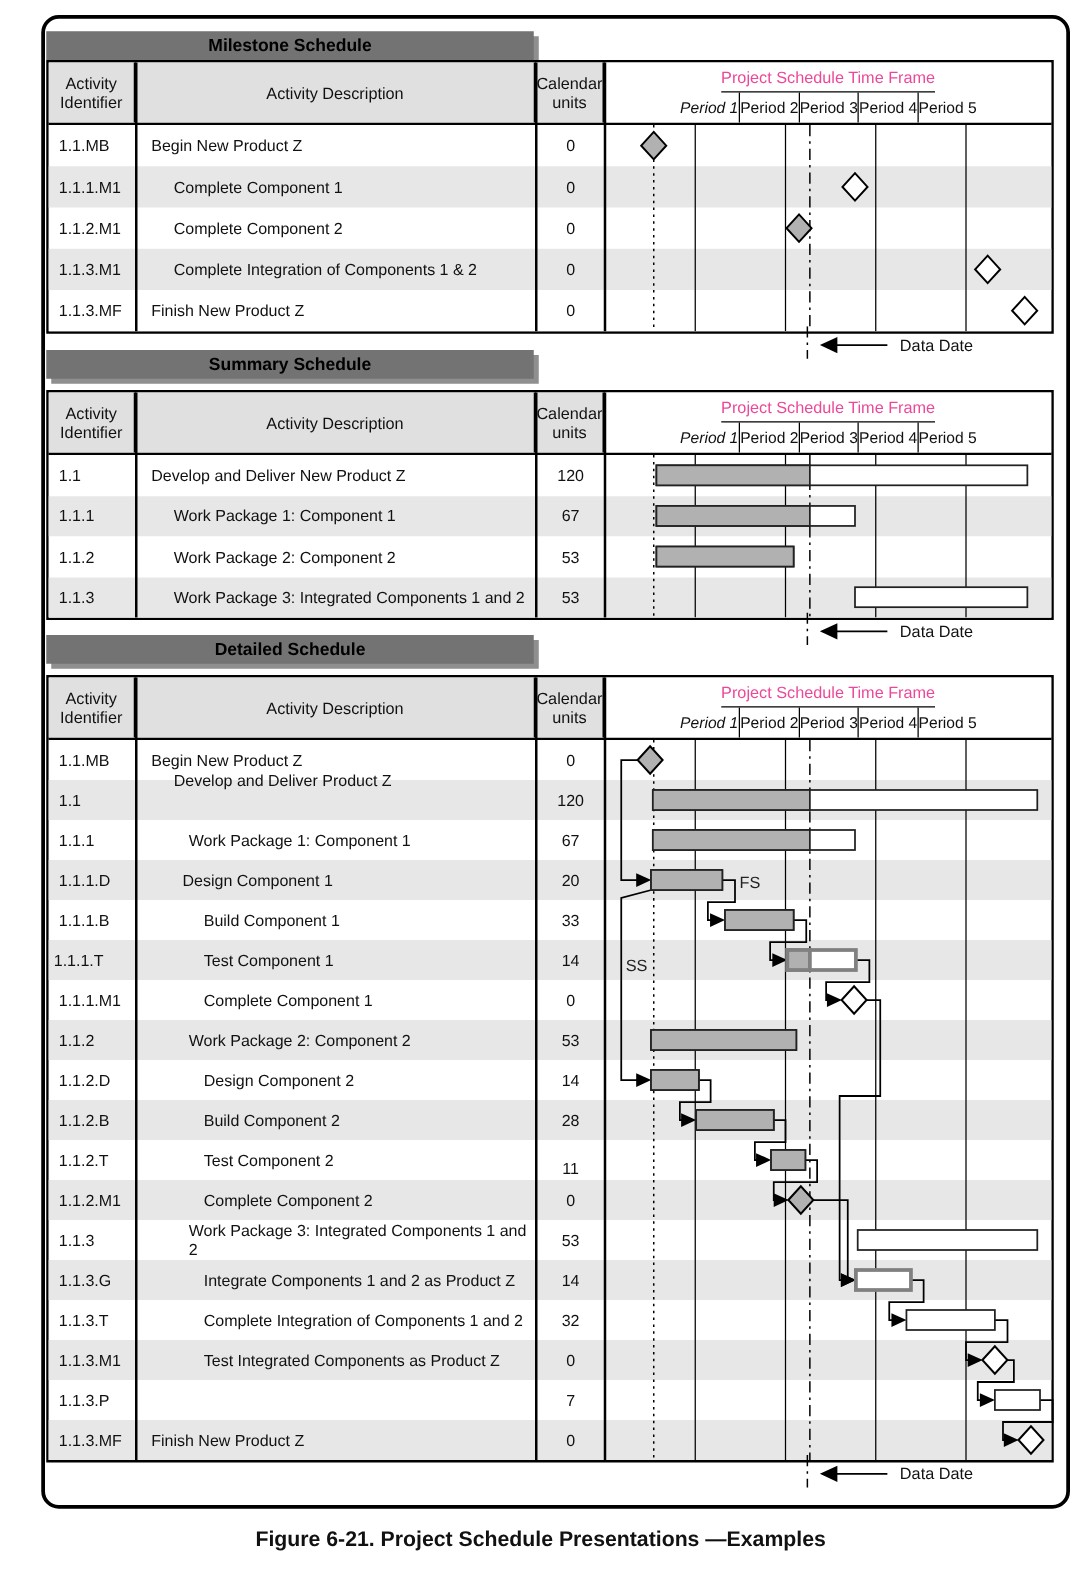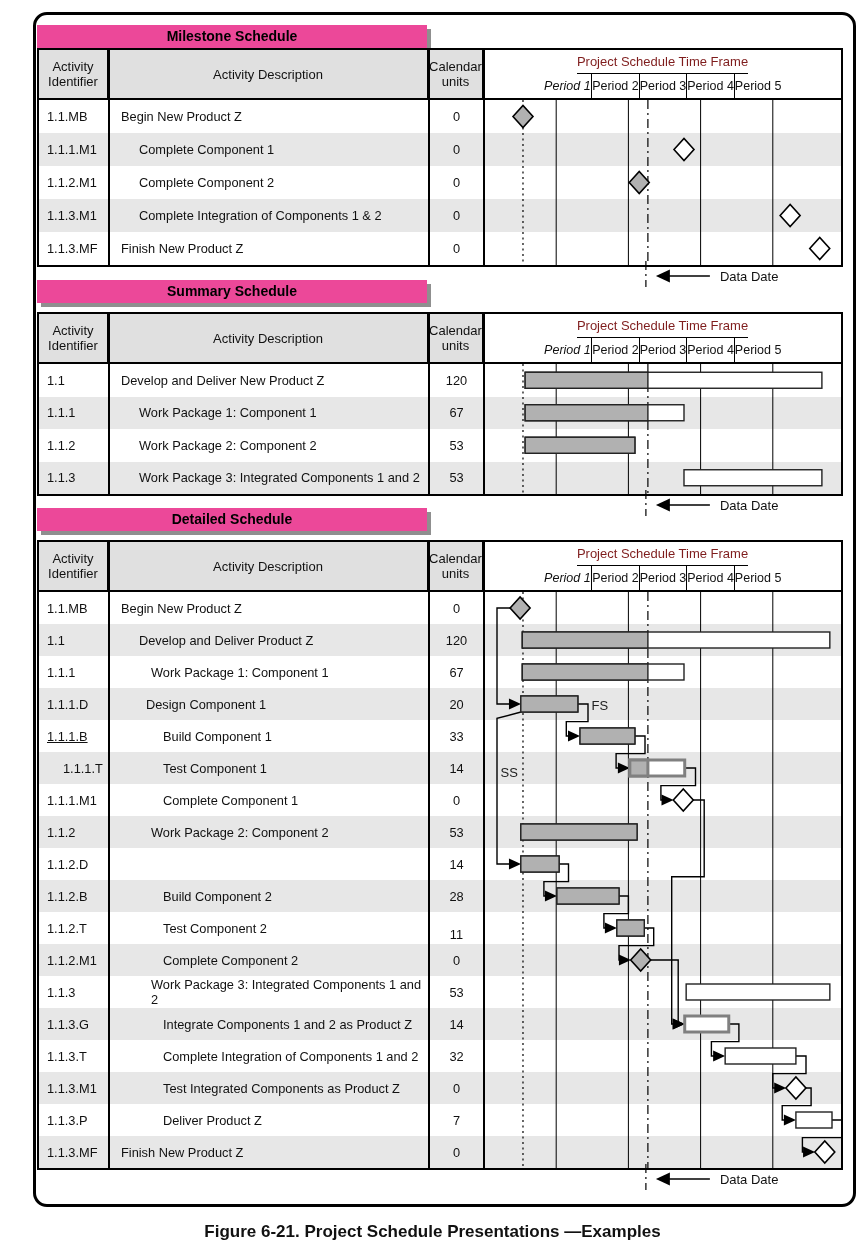--- a/index.html
+++ b/index.html
@@ -1,29 +1,29 @@
 <!DOCTYPE html>
 <html><head>
 <meta charset="utf-8">
 <style>
   html,body{margin:0;padding:0;background:#fff;font-family:"Liberation Sans",sans-serif;}
   #canvas{position:relative;width:865px;height:1256px;background:#fff;overflow:hidden;}
   #figure{position:absolute;left:33px;top:12px;width:817px;height:1189px;
           border:3px solid #000;border-radius:14px;background:#fff;}
   .sched{position:absolute;left:1px;width:806px;}
-  .titlebar{position:absolute;left:0;width:390px;height:23px;background:#ec4899;
+  .titlebar{position:absolute;left:0;width:390px;height:23px;background:#737373;
             box-shadow:4px 4px 0 #8f8f8f;text-align:center;font-weight:bold;
             font-size:14px;line-height:23px;color:#000;}
   .tbl{position:absolute;left:0;width:806px;border:2px solid #000;box-sizing:border-box;background:#fff;}
   .thead{position:relative;height:48px;border-bottom:2px solid #000;display:grid;
          grid-template-columns:70px 320px 55px 1fr;}
   .th{background:#e0e0e0;border-right:2px solid #000;display:flex;flex-direction:column;
       align-items:center;justify-content:center;font-size:13px;line-height:15px;color:#111;}
   .th-gantt{background:#fff;display:flex;flex-direction:column;}
-  .tf{height:23px;line-height:23px;text-align:right;font-size:13px;border-bottom:1px solid #000;color:#7f1d1d;}
+  .tf{height:23px;line-height:23px;text-align:right;font-size:13px;border-bottom:1px solid #000;color:#ec4899;}
   .periods{flex:1;display:grid;grid-template-columns:repeat(5,1fr);}
   .periods span{display:block;text-align:center;font-size:12.5px;line-height:24px;
                 border-left:1px solid #000;color:#111;}
   .periods span:first-child{border-left:none;font-style:italic;}
   .tbody{position:relative;background:#fff;}
   .stripe{position:absolute;left:0;width:802px;background:#e7e7e7;}
   .colsep{position:absolute;top:0;width:2px;background:#000;height:100%;}
   .cell{position:absolute;font-size:12.8px;color:#111;display:flex;align-items:center;box-sizing:border-box;}
   .annot{position:absolute;left:445px;width:361px;height:34px;}
   #caption{position:absolute;left:0;top:1222px;width:865px;text-align:center;
@@ -212,41 +212,42 @@
             <div class="stripe" style="top: 224px; height: 32px;"></div>
             <div class="stripe" style="top: 288px; height: 32px;"></div>
             <div class="stripe" style="top: 352px; height: 32px;"></div>
             <div class="stripe" style="top: 416px; height: 32px;"></div>
             <div class="stripe" style="top: 480px; height: 32px;"></div>
             <div class="stripe" style="top: 544px; height: 32px;"></div>
             <div class="cell" style="top: 0px; height: 32px; left: 0px; width: 70px; padding-left: 8px;">1.1.MB</div>
             <div class="cell" style="top: 0px; height: 32px; left: 70px; width: 320px; padding-left: 12px;">Begin New Product Z</div>
             <div class="cell" style="top: 0px; height: 32px; left: 390px; width: 55px; justify-content: center;">0</div>
             <div class="cell" style="top: 32px; height: 32px; left: 0px; width: 70px; padding-left: 8px;">1.1</div>
-            <div class="cell" style="top: 32px; height: 32px; left: 70px; width: 320px; padding-left: 30px; border-radius: 15px;">Develop and Deliver Product Z</div>
+            <div class="cell" style="top: 16px; height: 32px; left: 70px; width: 320px; padding-left: 30px; border-radius: 15px;">Develop and Deliver Product Z</div>
             <div class="cell" style="top: 32px; height: 32px; left: 390px; width: 55px; justify-content: center;">120</div>
             <div class="cell" style="top: 64px; height: 32px; left: 0px; width: 70px; padding-left: 8px;">1.1.1</div>
             <div class="cell" style="top: 64px; height: 32px; left: 70px; width: 320px; padding-left: 42px;">Work Package 1: Component 1</div>
             <div class="cell" style="top: 64px; height: 32px; left: 390px; width: 55px; justify-content: center;">67</div>
             <div class="cell" style="top: 96px; height: 32px; left: 0px; width: 70px; padding-left: 8px;">1.1.1.D</div>
             <div class="cell" style="top: 96px; height: 32px; left: 70px; width: 320px; padding-left: 37px;">Design Component 1</div>
             <div class="cell" style="top: 96px; height: 32px; left: 390px; width: 55px; justify-content: center;">20</div>
-            <div class="cell" style="top: 128px; height: 32px; left: 0px; width: 48px; padding-left: 8px; text-decoration: underline;">1.1.1.B</div>
+            <div class="cell" style="top: 128px; height: 32px; left: 0px; width: 48px; padding-left: 8px;">1.1.1.B</div>
             <div class="cell" style="top: 128px; height: 32px; left: 70px; width: 320px; padding-left: 54px;">Build Component 1</div>
             <div class="cell" style="top: 128px; height: 32px; left: 390px; width: 55px; justify-content: center;">33</div>
-            <div class="cell" style="top: 160px; height: 32px; left: 0px; width: 76px; padding-left: 24px;">1.1.1.T</div>
+            <div class="cell" style="top: 160px; height: 32px; left: 0px; width: 76px; padding-left: 4px;">1.1.1.T</div>
             <div class="cell" style="top: 160px; height: 32px; left: 70px; width: 320px; padding-left: 54px;">Test Component 1</div>
             <div class="cell" style="top: 160px; height: 32px; left: 390px; width: 55px; justify-content: center;">14</div>
             <div class="cell" style="top: 192px; height: 32px; left: 0px; width: 70px; padding-left: 8px;">1.1.1.M1</div>
             <div class="cell" style="top: 192px; height: 32px; left: 70px; width: 320px; padding-left: 54px;">Complete Component 1</div>
             <div class="cell" style="top: 192px; height: 32px; left: 390px; width: 55px; justify-content: center;">0</div>
             <div class="cell" style="top: 224px; height: 32px; left: 0px; width: 70px; padding-left: 8px;">1.1.2</div>
             <div class="cell" style="top: 224px; height: 32px; left: 70px; width: 320px; padding-left: 42px;">Work Package 2: Component 2</div>
             <div class="cell" style="top: 224px; height: 32px; left: 390px; width: 55px; justify-content: center;">53</div>
             <div class="cell" style="top: 256px; height: 32px; left: 0px; width: 70px; padding-left: 8px;">1.1.2.D</div>
+            <div class="cell" style="top: 256px; height: 32px; left: 70px; width: 320px; padding-left: 54px;">Design Component 2</div>
             <div class="cell" style="top: 256px; height: 32px; left: 390px; width: 55px; justify-content: center;">14</div>
             <div class="cell" style="top: 288px; height: 32px; left: 0px; width: 70px; padding-left: 8px;">1.1.2.B</div>
             <div class="cell" style="top: 288px; height: 32px; left: 70px; width: 320px; padding-left: 54px;">Build Component 2</div>
             <div class="cell" style="top: 288px; height: 32px; left: 390px; width: 55px; justify-content: center;">28</div>
             <div class="cell" style="top: 320px; height: 32px; left: 0px; width: 70px; padding-left: 8px;">1.1.2.T</div>
             <div class="cell" style="top: 320px; height: 32px; left: 70px; width: 292px; padding-left: 54px;">Test Component 2</div>
             <div class="cell" style="top: 320px; height: 44px; left: 390px; width: 55px; justify-content: center;">11</div>
             <div class="cell" style="top: 352px; height: 32px; left: 0px; width: 70px; padding-left: 8px;">1.1.2.M1</div>
             <div class="cell" style="top: 352px; height: 32px; left: 70px; width: 320px; padding-left: 54px;">Complete Component 2</div>
             <div class="cell" style="top: 352px; height: 32px; left: 390px; width: 55px; justify-content: center;">0</div>
@@ -256,21 +257,20 @@
             <div class="cell" style="top: 416px; height: 32px; left: 0px; width: 70px; padding-left: 8px;">1.1.3.G</div>
             <div class="cell" style="top: 416px; height: 32px; left: 70px; width: 320px; padding-left: 54px;">Integrate Components 1 and 2 as Product Z</div>
             <div class="cell" style="top: 416px; height: 32px; left: 390px; width: 55px; justify-content: center;">14</div>
             <div class="cell" style="top: 448px; height: 32px; left: 0px; width: 70px; padding-left: 8px;">1.1.3.T</div>
             <div class="cell" style="top: 448px; height: 32px; left: 70px; width: 320px; padding-left: 54px;">Complete Integration of Components 1 and 2</div>
             <div class="cell" style="top: 448px; height: 32px; left: 390px; width: 55px; justify-content: center;">32</div>
             <div class="cell" style="top: 480px; height: 32px; left: 0px; width: 70px; padding-left: 8px;">1.1.3.M1</div>
             <div class="cell" style="top: 480px; height: 32px; left: 70px; width: 320px; padding-left: 54px;">Test Integrated Components as Product Z</div>
             <div class="cell" style="top: 480px; height: 32px; left: 390px; width: 55px; justify-content: center;">0</div>
             <div class="cell" style="top: 512px; height: 32px; left: 0px; width: 70px; padding-left: 8px;">1.1.3.P</div>
-            <div class="cell" style="top: 512px; height: 32px; left: 70px; width: 320px; padding-left: 54px;">Deliver Product Z</div>
             <div class="cell" style="top: 512px; height: 32px; left: 390px; width: 55px; justify-content: center;">7</div>
             <div class="cell" style="top: 544px; height: 32px; left: 0px; width: 70px; padding-left: 8px;">1.1.3.MF</div>
             <div class="cell" style="top: 544px; height: 32px; left: 70px; width: 320px; padding-left: 12px;">Finish New Product Z</div>
             <div class="cell" style="top: 544px; height: 32px; left: 390px; width: 55px; justify-content: center;">0</div>
             <svg width="361" height="576" style="left: 445px;">
               <line x1="72.2" y1="0" x2="72.2" y2="576" stroke="#000000" stroke-width="1"></line>
               <line x1="144.4" y1="0" x2="144.4" y2="576" stroke="#000000" stroke-width="1"></line>
               <line x1="216.60000000000002" y1="0" x2="216.60000000000002" y2="576" stroke="#000000" stroke-width="1"></line>
               <line x1="288.8" y1="0" x2="288.8" y2="576" stroke="#000000" stroke-width="1"></line>
               <line x1="38.98800000000001" y1="0" x2="38.98800000000001" y2="576" stroke="#000000" stroke-width="1.2" stroke-dasharray="2 3.5"></line>

